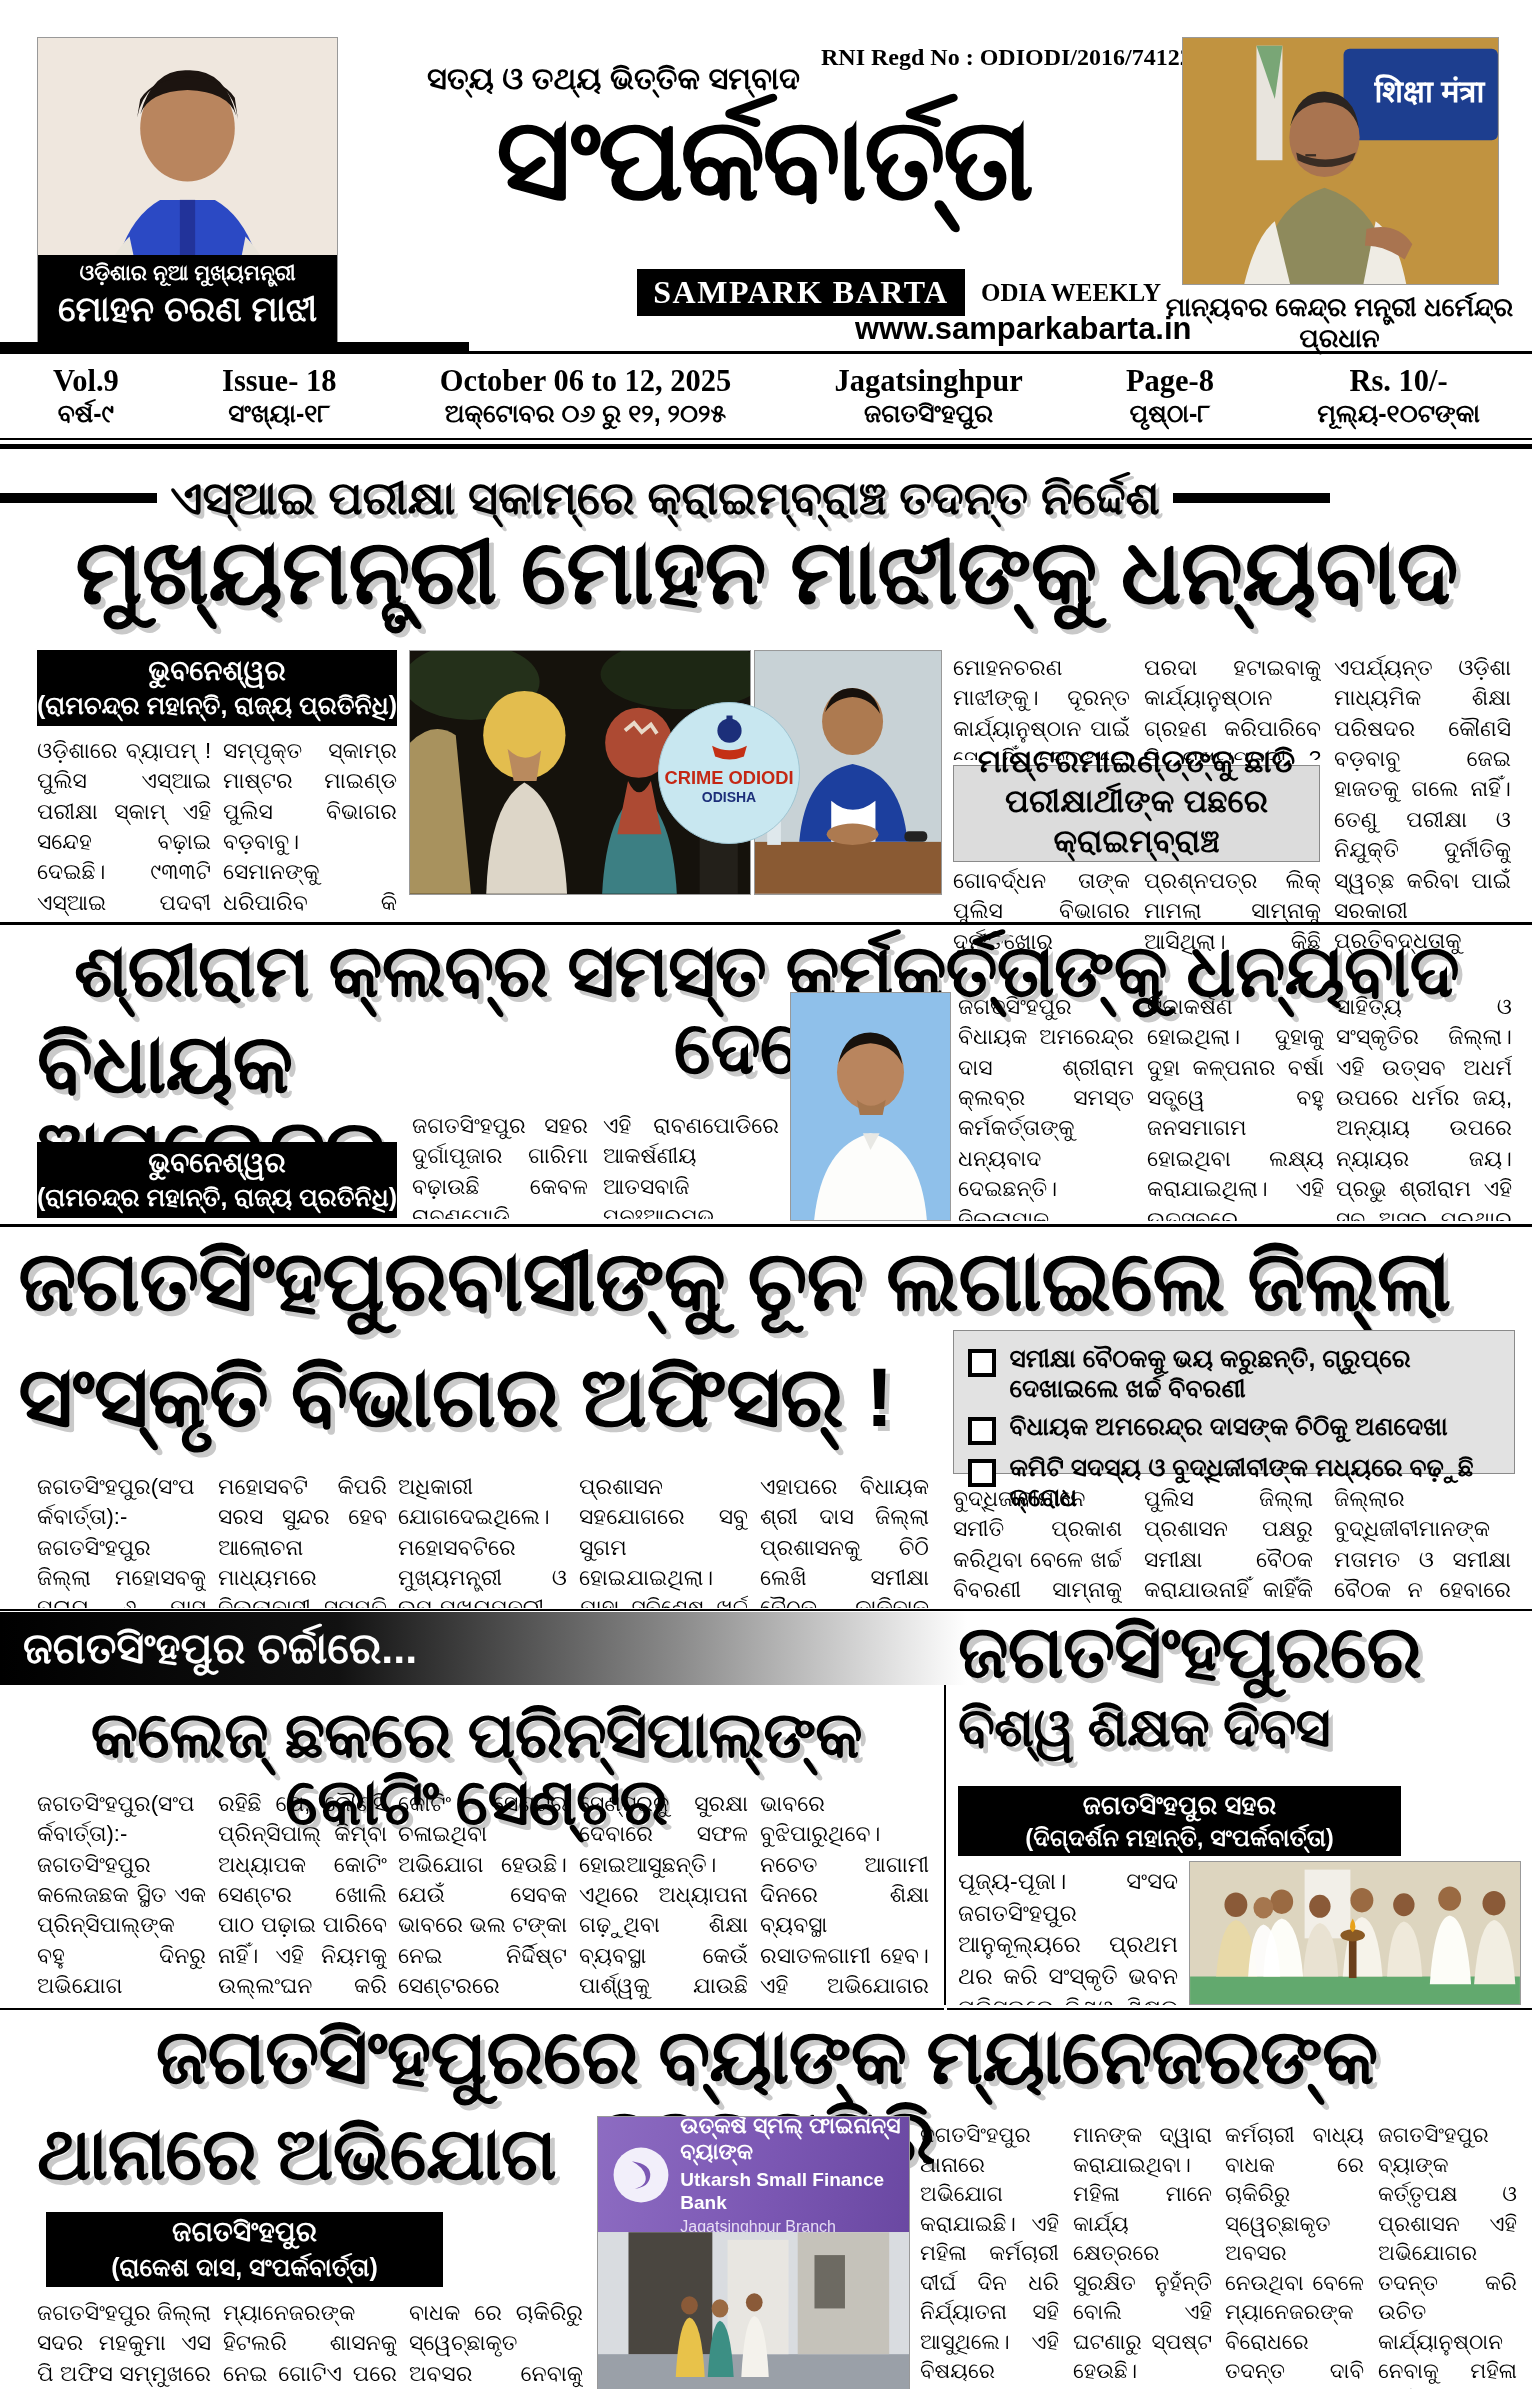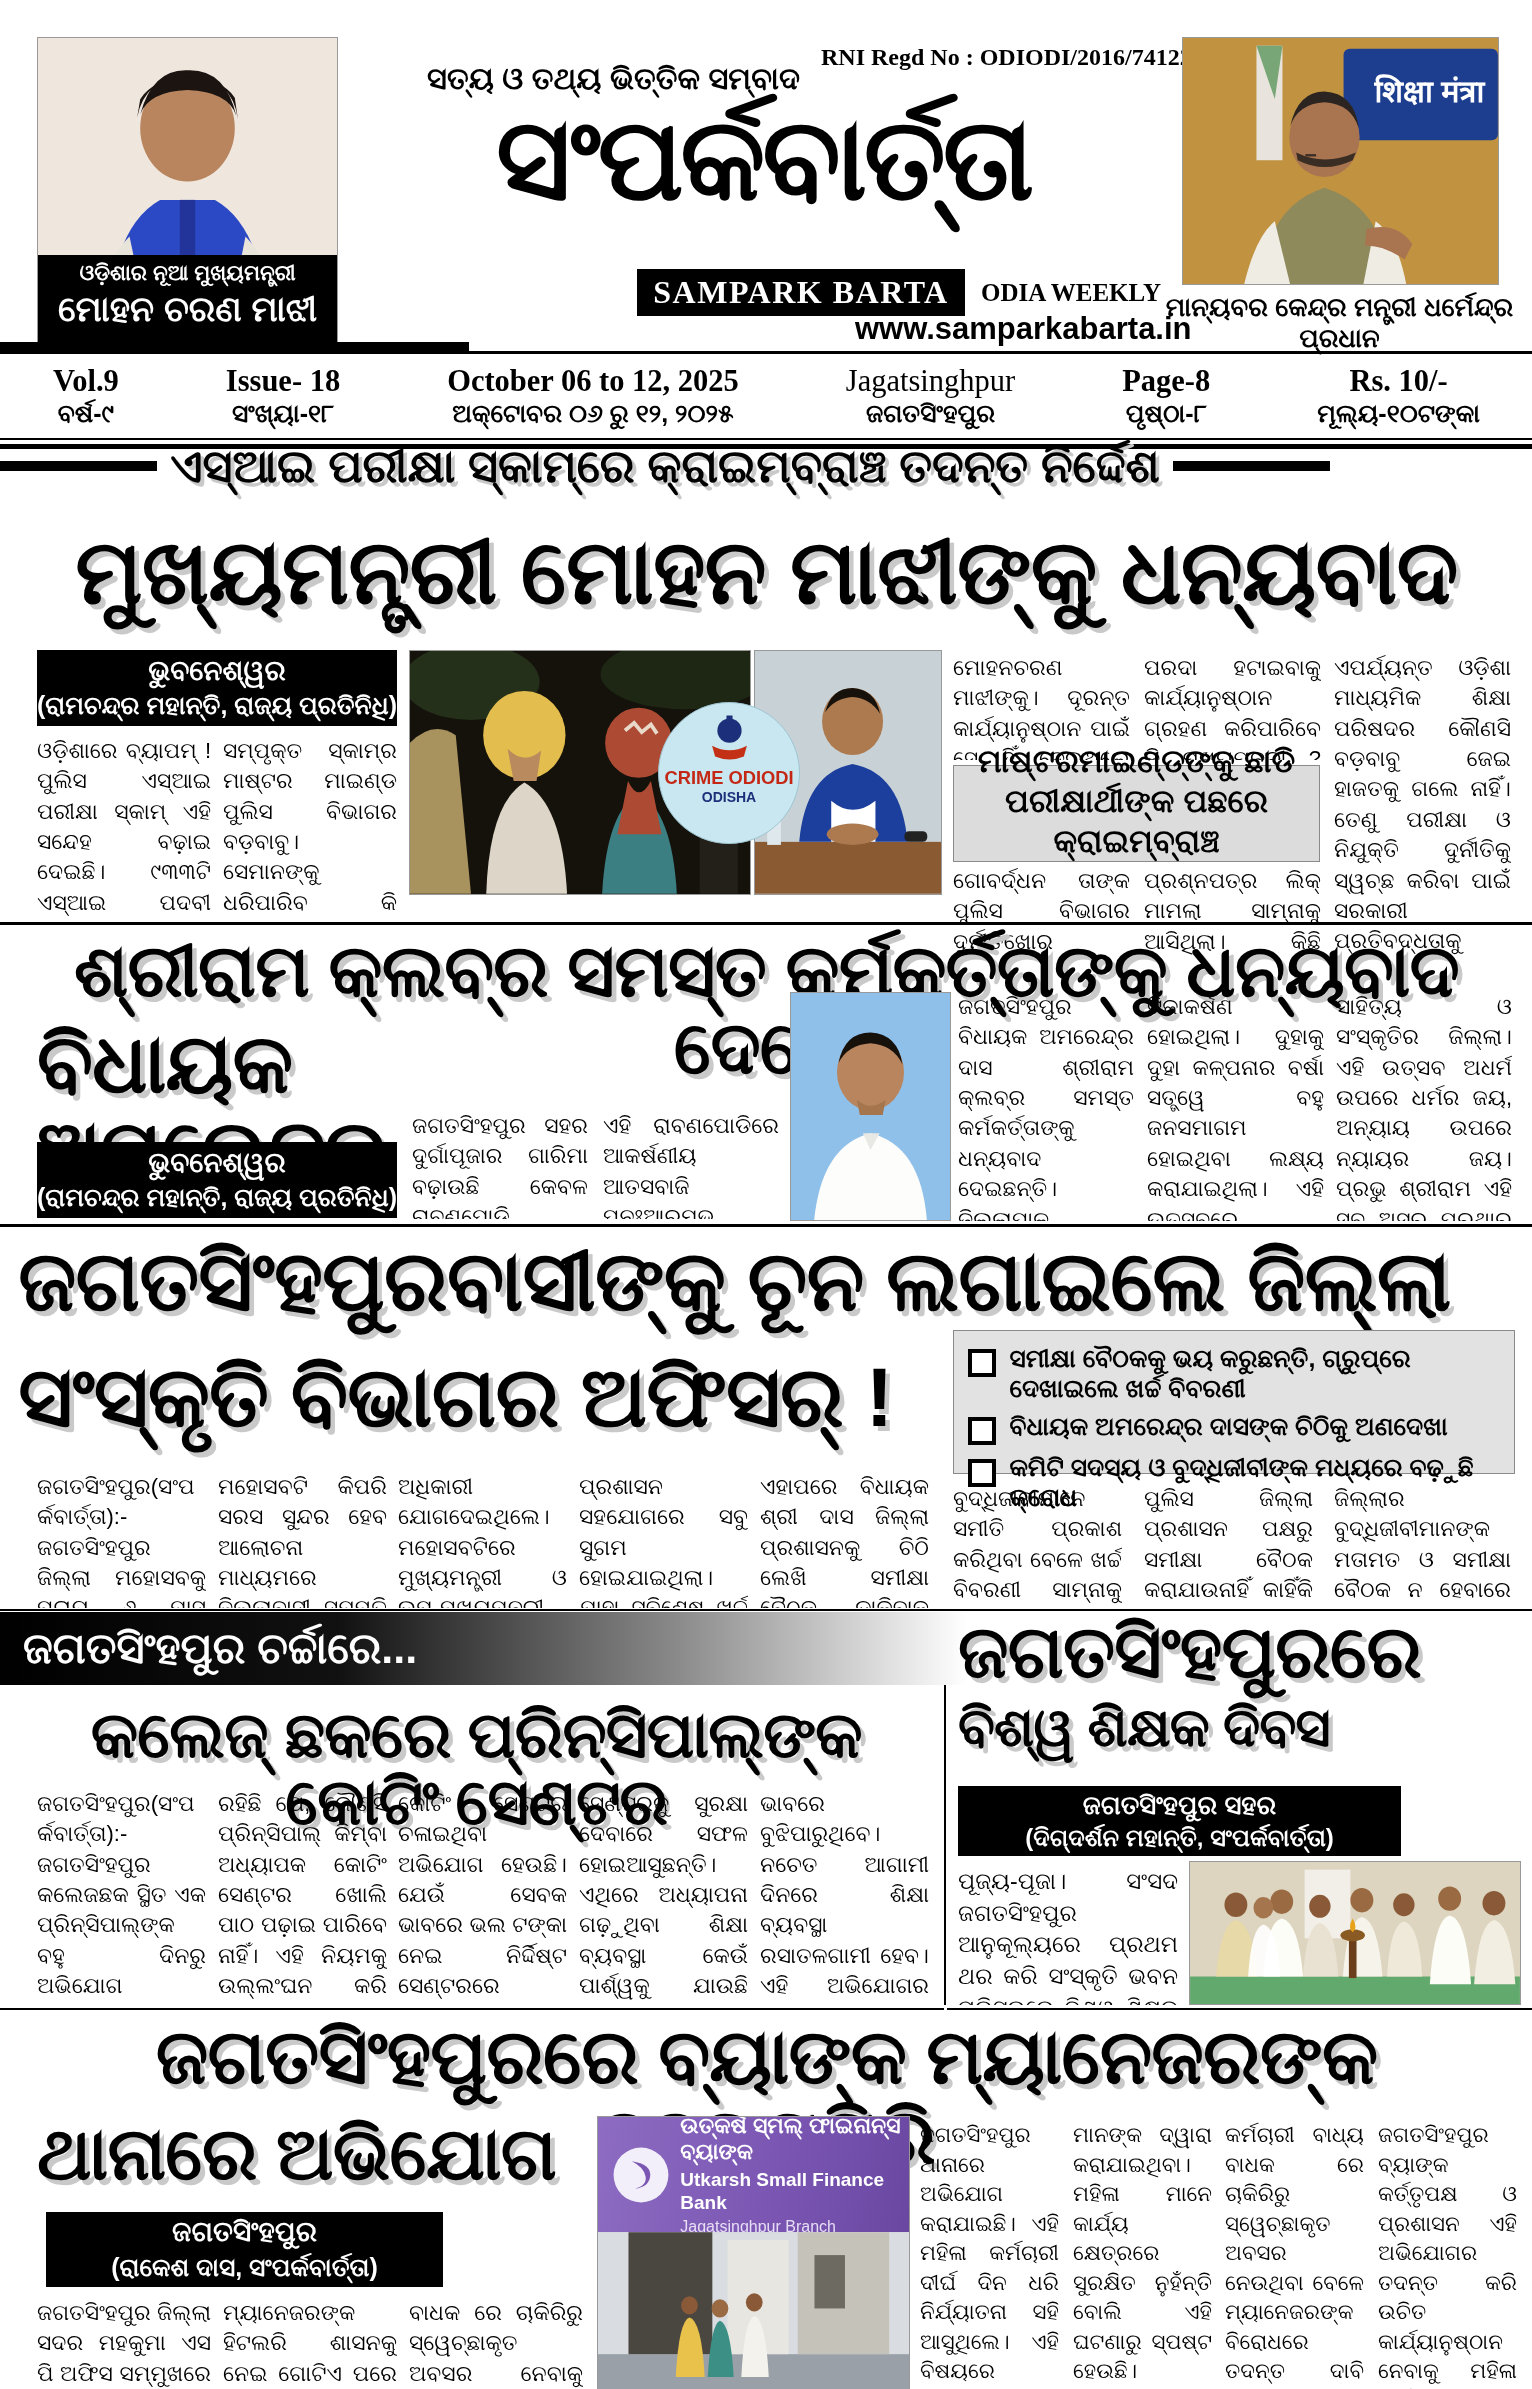--- a/index.html
+++ b/index.html
@@ -84,36 +84,36 @@
     </div>
     <div style="text-align:center;">
       <div class="serif" style="font-size:30.5px;font-weight:bold;">Issue- 18</div>
       <div style="font-size:25px;font-weight:bold;">ସଂଖ୍ୟା-୧୮</div>
     </div>
     <div style="text-align:center;">
       <div class="serif" style="font-size:30.5px;font-weight:bold;">October 06 to 12,  2025</div>
       <div style="font-size:25px;font-weight:bold;">ଅକ୍ଟୋବର ୦୬ ରୁ ୧୨, ୨୦୨୫</div>
     </div>
     <div style="text-align:center;">
-      <div class="serif" style="font-size:30.5px;font-weight:normal;">Jagatsinghpur</div>
+      <div class="serif" style="font-size:30.5px;font-weight:bold;">Jagatsinghpur</div>
       <div style="font-size:25px;font-weight:bold;">ଜଗତସିଂହପୁର</div>
     </div>
     <div style="text-align:center;">
       <div class="serif" style="font-size:30.5px;font-weight:bold;">Page-8</div>
       <div style="font-size:25px;font-weight:bold;">ପୃଷ୍ଠା-୮</div>
     </div>
     <div style="text-align:center;">
       <div class="serif" style="font-size:30.5px;font-weight:bold;">Rs. 10/-</div>
       <div style="font-size:25px;font-weight:bold;">ମୂଲ୍ୟ-୧୦ଟଙ୍କା</div>
     </div>
   </div>
   <div class="rule" style="left:0;top:438px;width:1533px;height:2.3px;"></div>
   <div class="rule" style="left:0;top:444px;width:1533px;height:5.3px;"></div>
 
-  <div class="abs" style="left:0;top:428px;width:1330px;height:76px;display:flex;align-items:center;justify-content:flex-end;">
+  <div class="abs" style="left:0;top:460px;width:1330px;height:76px;display:flex;align-items:center;justify-content:flex-end;">
     <div class="rule" style="position:static;flex:1;height:10.7px;"></div>
     <div style="font-size:46px;font-weight:900;padding:0 13.7px;white-space:nowrap;text-shadow:3.8px 3.8px 0 #c9c9c9;">ଏସ୍‌ଆଇ ପରୀକ୍ଷା ସ୍କାମ୍‌ରେ କ୍ରାଇମ୍‌ବ୍ରାଞ୍ଚ ତଦନ୍ତ ନିର୍ଦ୍ଦେଶ</div>
     <div class="rule" style="position:static;flex:1;height:10.7px;"></div>
   </div>
 
   <div class="headline" style="left:0;top:525px;width:1533px;text-align:center;font-size:90px;">ମୁଖ୍ୟମନ୍ତ୍ରୀ ମୋହନ ମାଝୀଙ୍କୁ ଧନ୍ୟବାଦ</div>
 
   <div class="byline-box" style="left:37px;top:650px;width:360px;height:76px;">
     <div class="l1">ଭୁବନେଶ୍ୱର</div>
     <div class="l2">(ରାମଚନ୍ଦ୍ର ମହାନ୍ତି, ରାଜ୍ୟ ପ୍ରତିନିଧି)</div>

